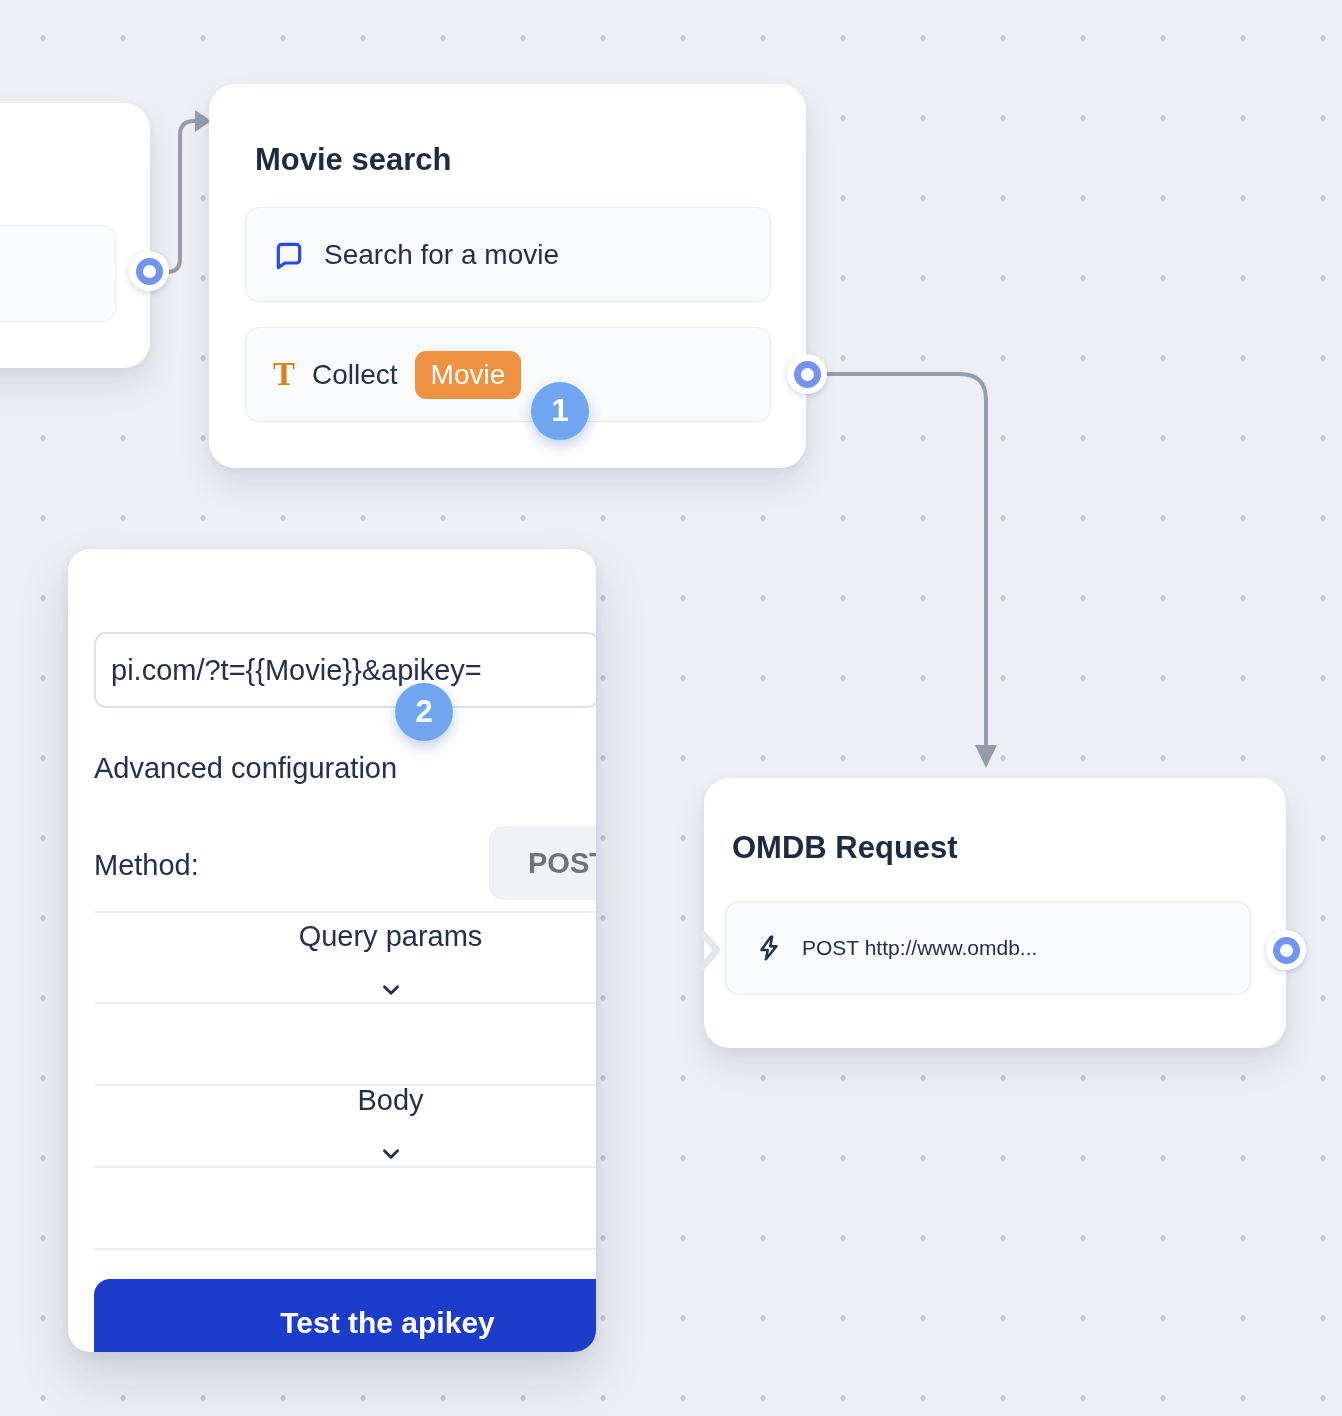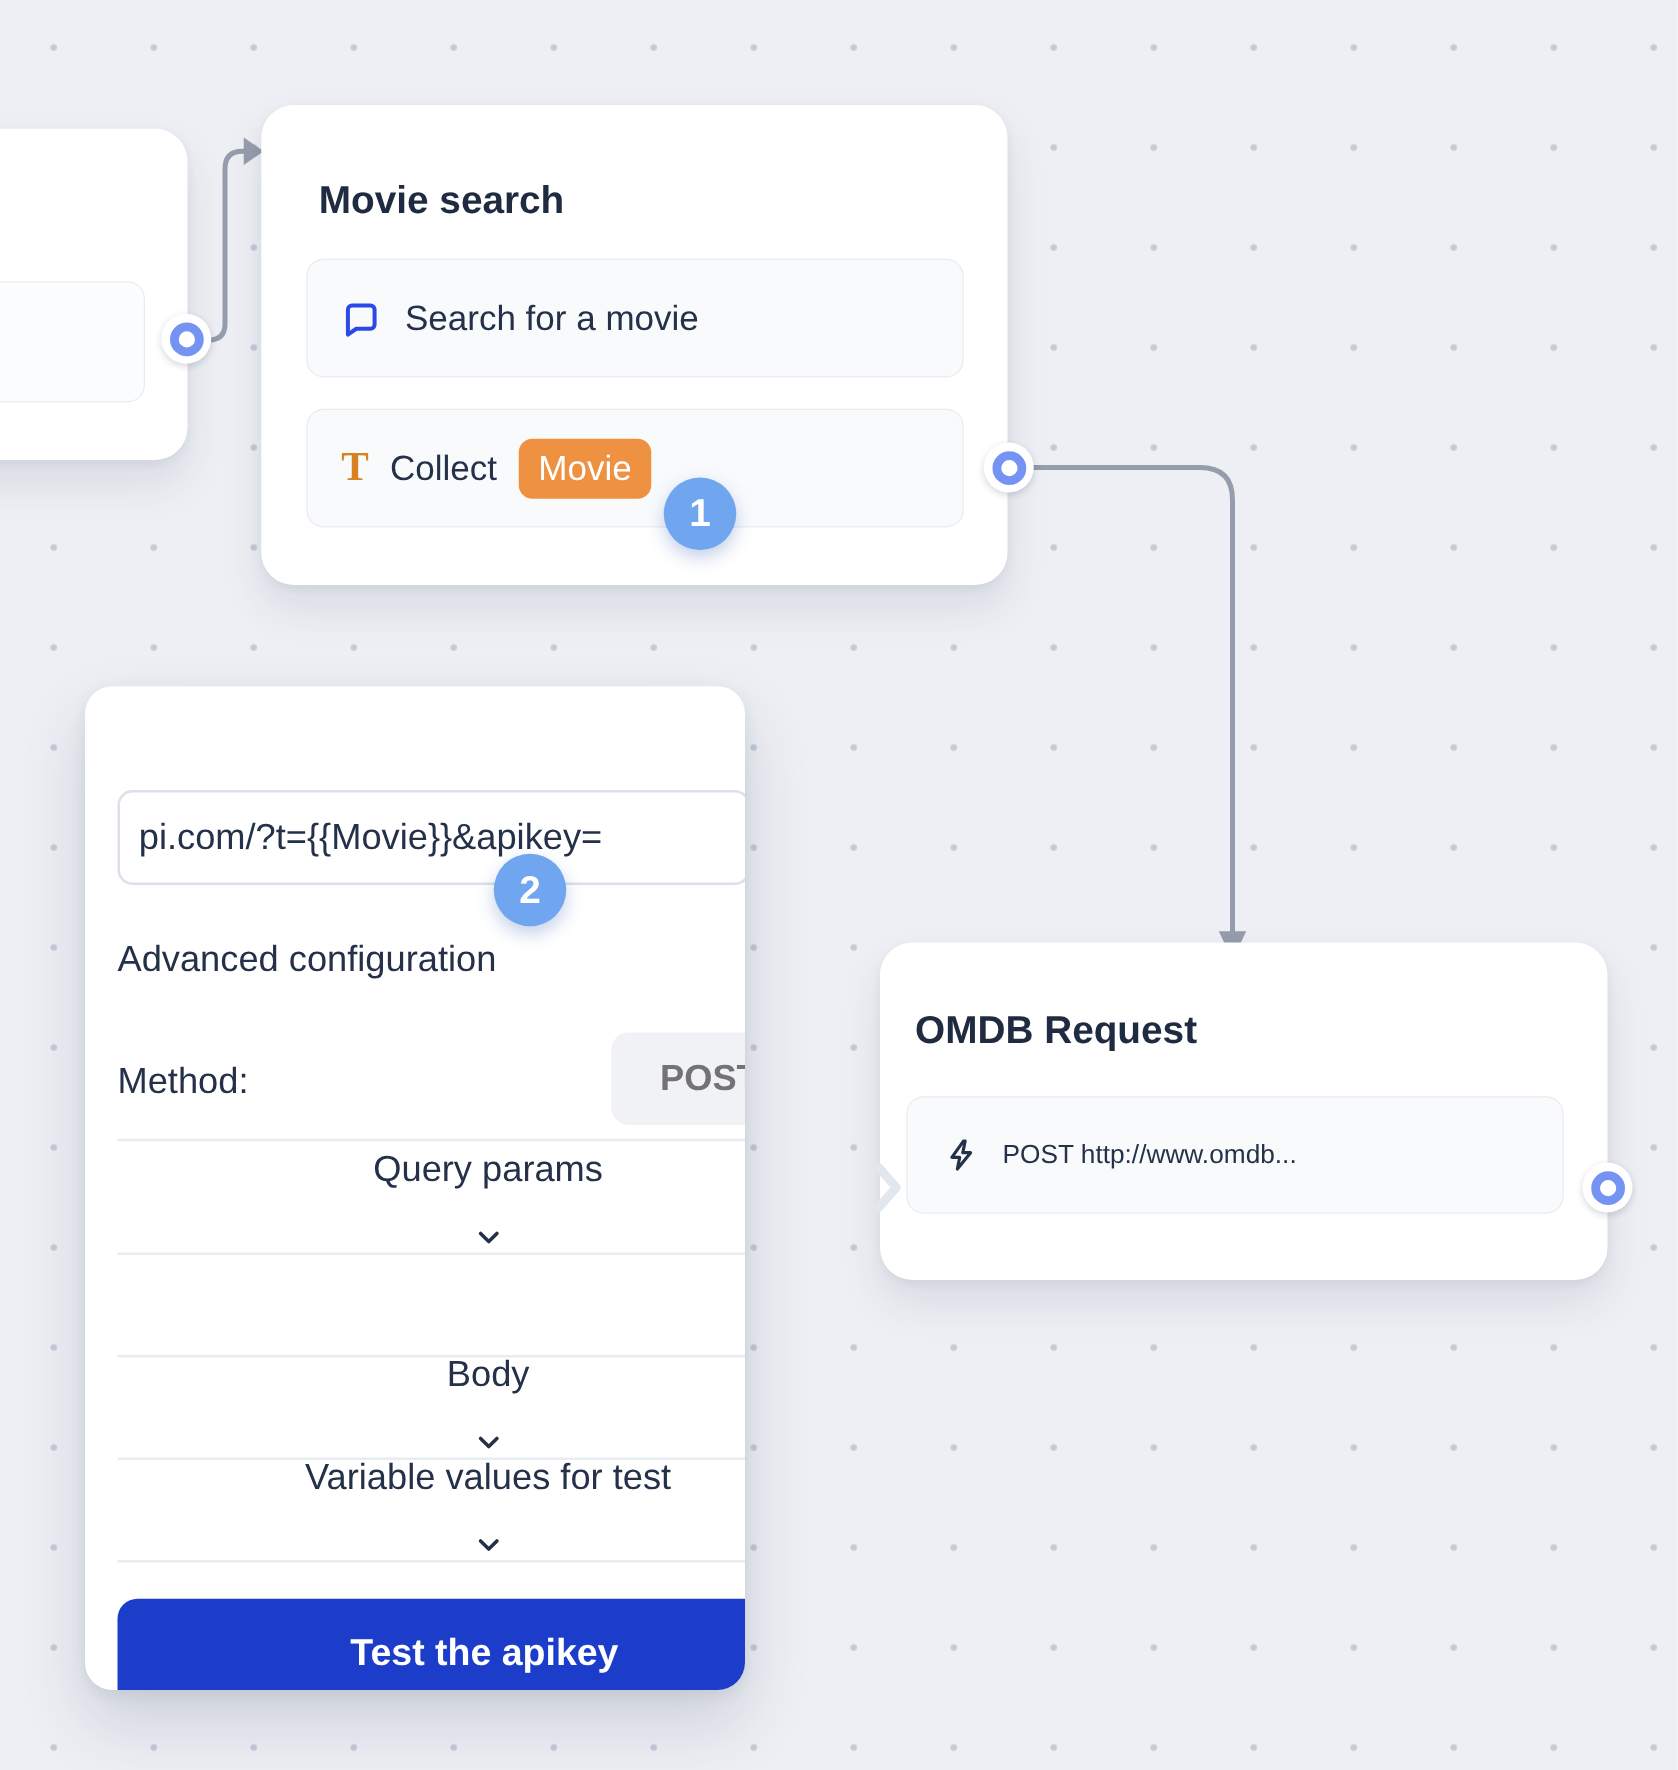--- a/index.html
+++ b/index.html
@@ -27,21 +27,21 @@
   .mi2{left:36px;top:243px;width:526px;height:95px;padding-left:27px;gap:17px;}
   .badge-movie{background:#EE9140;color:#fff;border-radius:11px;padding:8px 16px;font-size:28px;}
   .t-icon{font-family:"Liberation Serif",serif;font-weight:700;font-size:33px;color:#D9801F;line-height:1;}
   .step-badge{
     position:absolute;width:58px;height:58px;border-radius:50%;background:#70A6F0;color:#fff;
     font-size:31px;font-weight:700;display:flex;align-items:center;justify-content:center;
     box-shadow:0 6px 14px rgba(60,100,180,.30);z-index:7;
   }
   .badge1{left:322px;top:298px;}
   .badge2{left:327px;top:134px;}
-  .omdb-card{left:704px;top:754px;width:582px;height:270px;}
+  .omdb-card{left:704px;top:778px;width:582px;height:270px;}
   .omdb-title{left:28px;top:52px;}
   .oi1{left:21px;top:123px;width:526px;height:94px;padding-left:28px;gap:18px;font-size:21px;}
   .port{
     position:absolute;width:40px;height:40px;border-radius:50%;background:#fff;z-index:6;
     box-shadow:0 2px 6px rgba(40,55,90,.20);display:flex;align-items:center;justify-content:center;
   }
   .port .ring{width:27px;height:27px;border-radius:50%;border:7px solid #7493F2;background:#fff;box-sizing:border-box;}
   .portA{left:129px;top:251px;}
   .portB{left:787px;top:354px;}
   .portC{left:1266px;top:930px;}
@@ -188,24 +188,18 @@
     <div class="divider d3"></div>
 
     <button class="acc-row r3">
       <span>Body</span>
       <svg width="24" height="24" viewBox="0 0 22 22">
         <polyline points="5,8 11,14 17,8" fill="none" stroke="#243149" stroke-width="2.6" stroke-linecap="round" stroke-linejoin="round"></polyline>
       </svg>
     </button>
     <div class="divider d4"></div>
 
-    <button class="acc-row r4">
-      <span>Variable values for test</span>
-      <svg width="24" height="24" viewBox="0 0 22 22">
-        <polyline points="5,8 11,14 17,8" fill="none" stroke="#243149" stroke-width="2.6" stroke-linecap="round" stroke-linejoin="round"></polyline>
-      </svg>
-    </button>
     <div class="divider d5"></div>
 
     <button class="test-btn">Test the apikey</button>
   </div>
 
 </div>
 
 </body></html>

